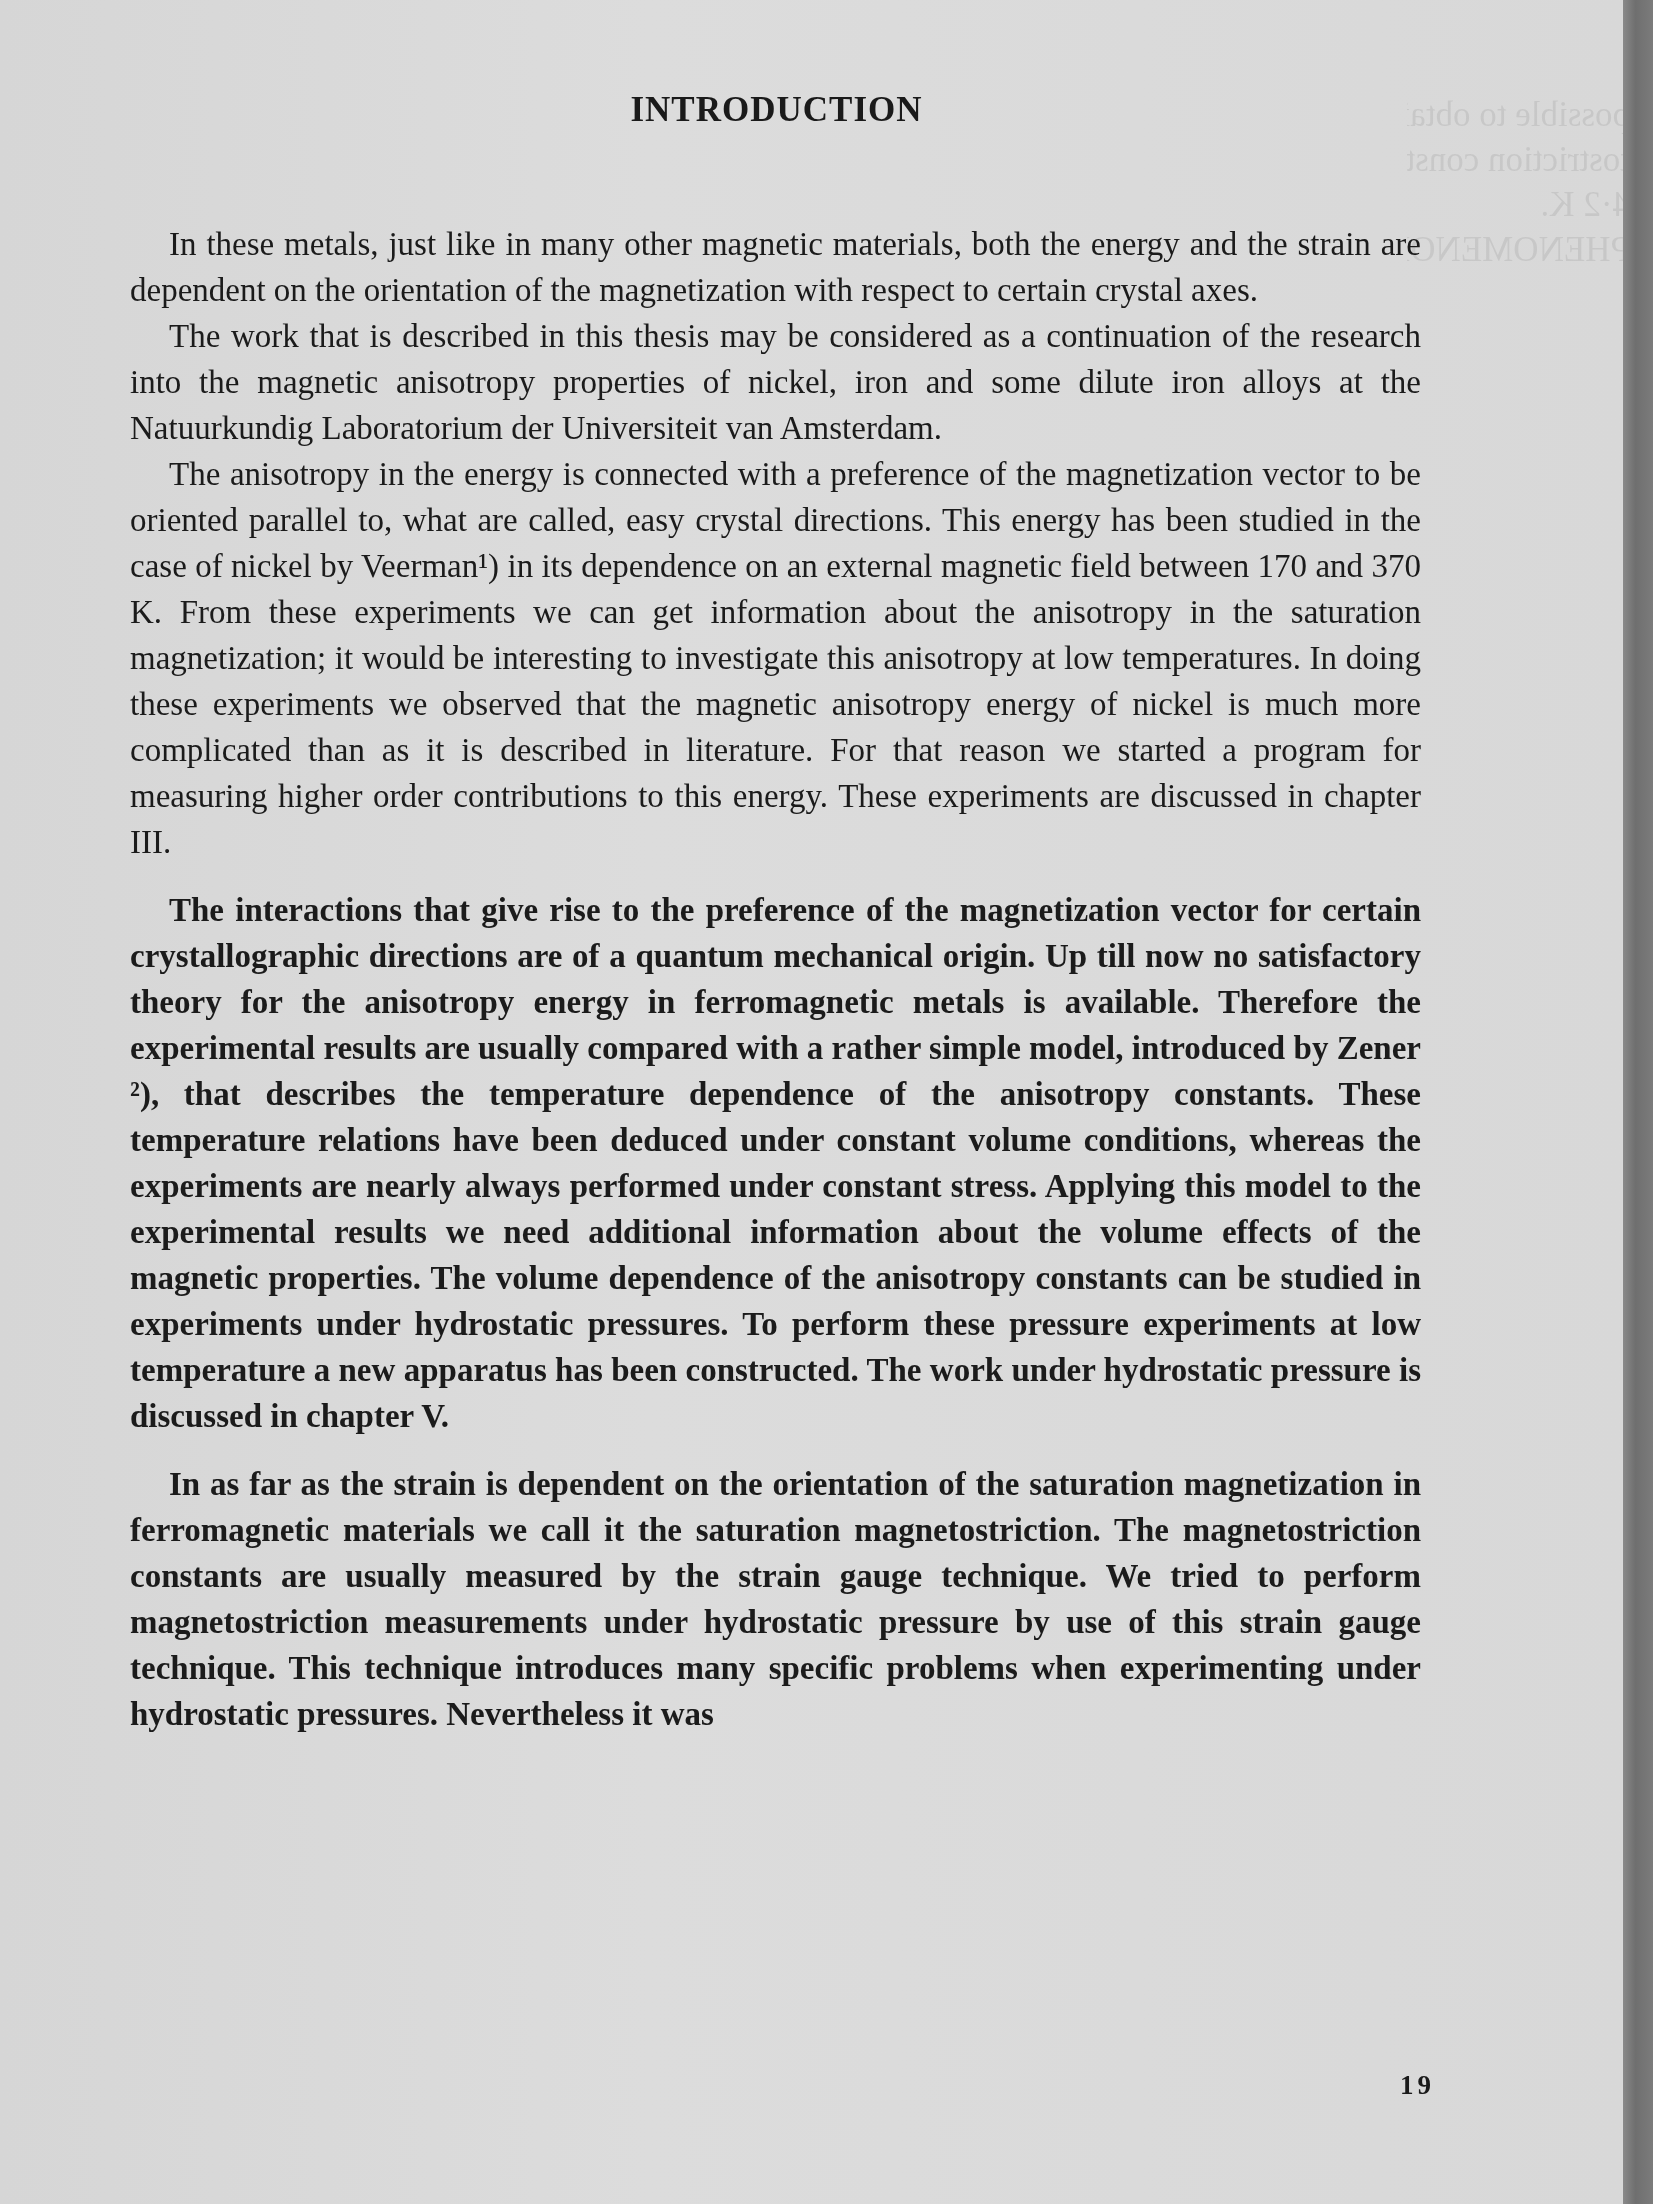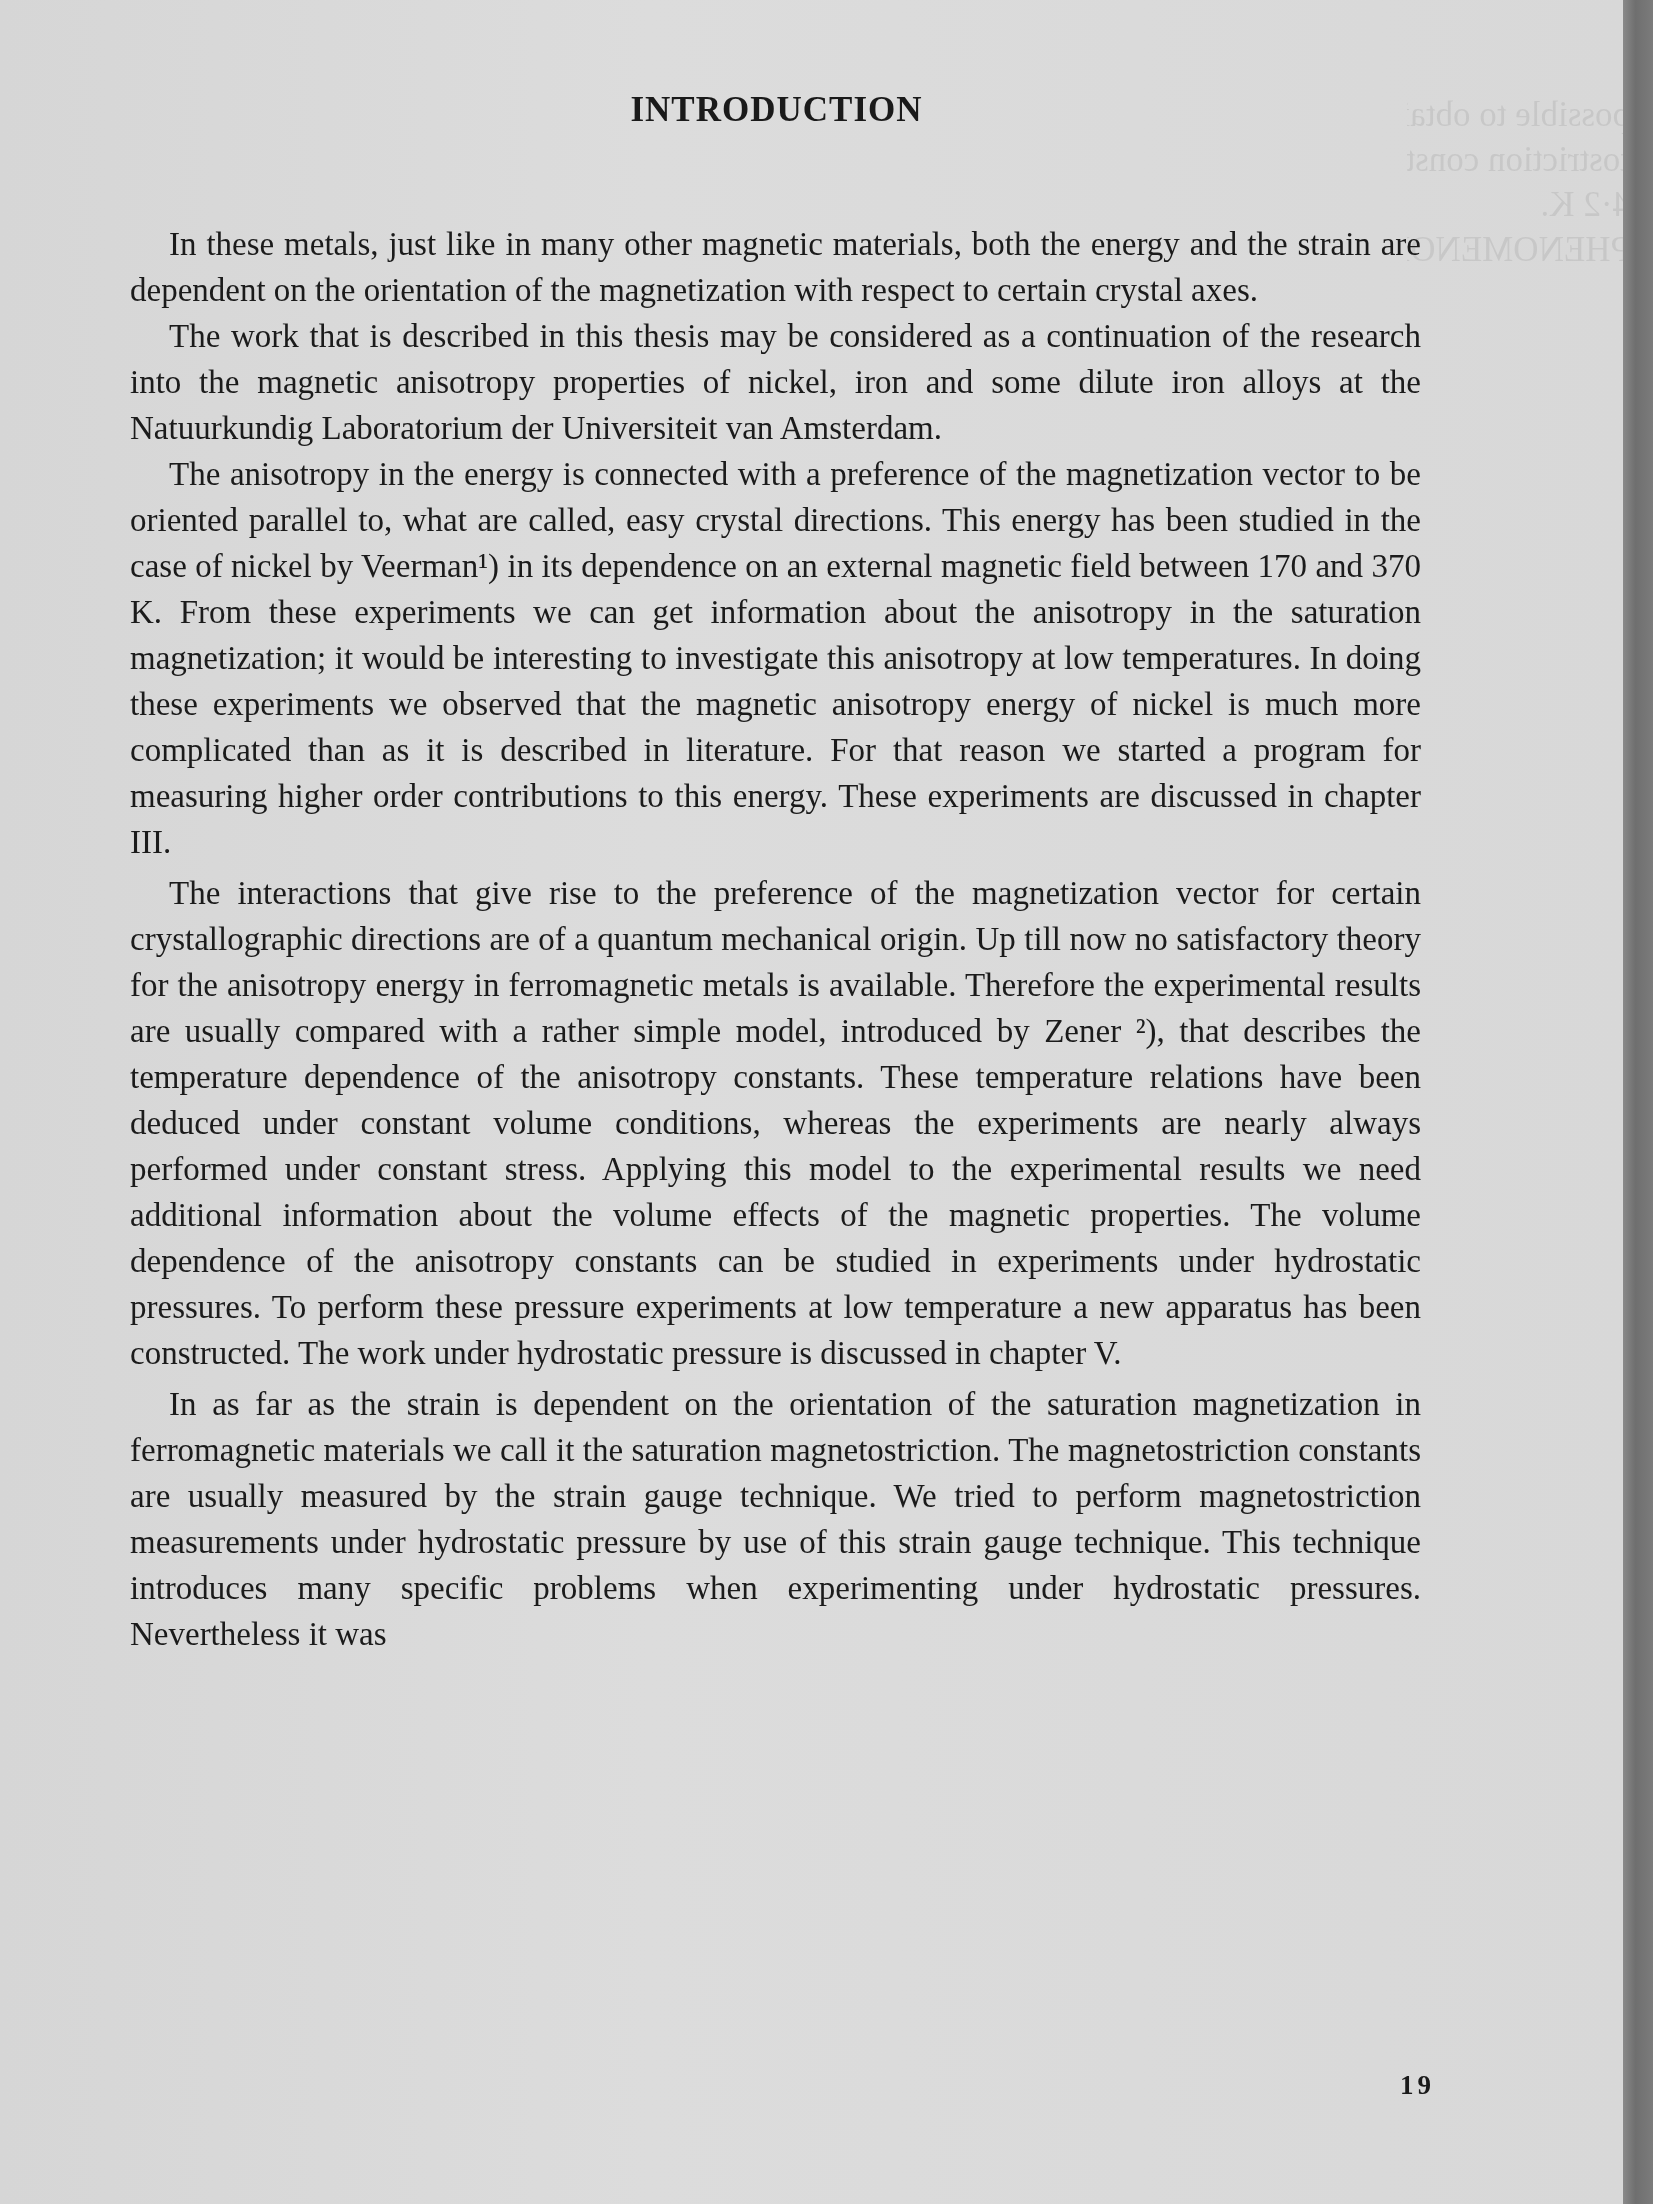--- a/index.html
+++ b/index.html
@@ -23,21 +23,21 @@
   }
   h1 {
     position:absolute; left:0; width:1553px; top:90px; margin:0;
     text-align:center; font-weight:bold; font-size:35px; letter-spacing:1px; color:#1a1a1a;
   }
   .text {
     position:absolute; left:130px; top:221px; width:1291px;
     font-size:33px; line-height:46px; color:#1b1b1b; text-align:justify;
   }
   .text p { margin:0; text-indent:39px; }
-  .text p.gap { margin-top:5px; }
+  .text p.gap { margin-top:22px;font-weight:bold; }
   .pageno {
     position:absolute; left:1400px; top:2070px; font-size:27px; font-weight:bold;
     letter-spacing:3.9px; color:#1a1a1a;
   }
   .wm {
     position:absolute; left:3.9px; top:2185px; font-family:"DejaVu Sans",sans-serif;
     font-size:14.6px; font-weight:bold; color:#f2f2f2; text-shadow:1px 1px 1.9px #555;margin-top:28px;
   }
 </style>
 </head>

